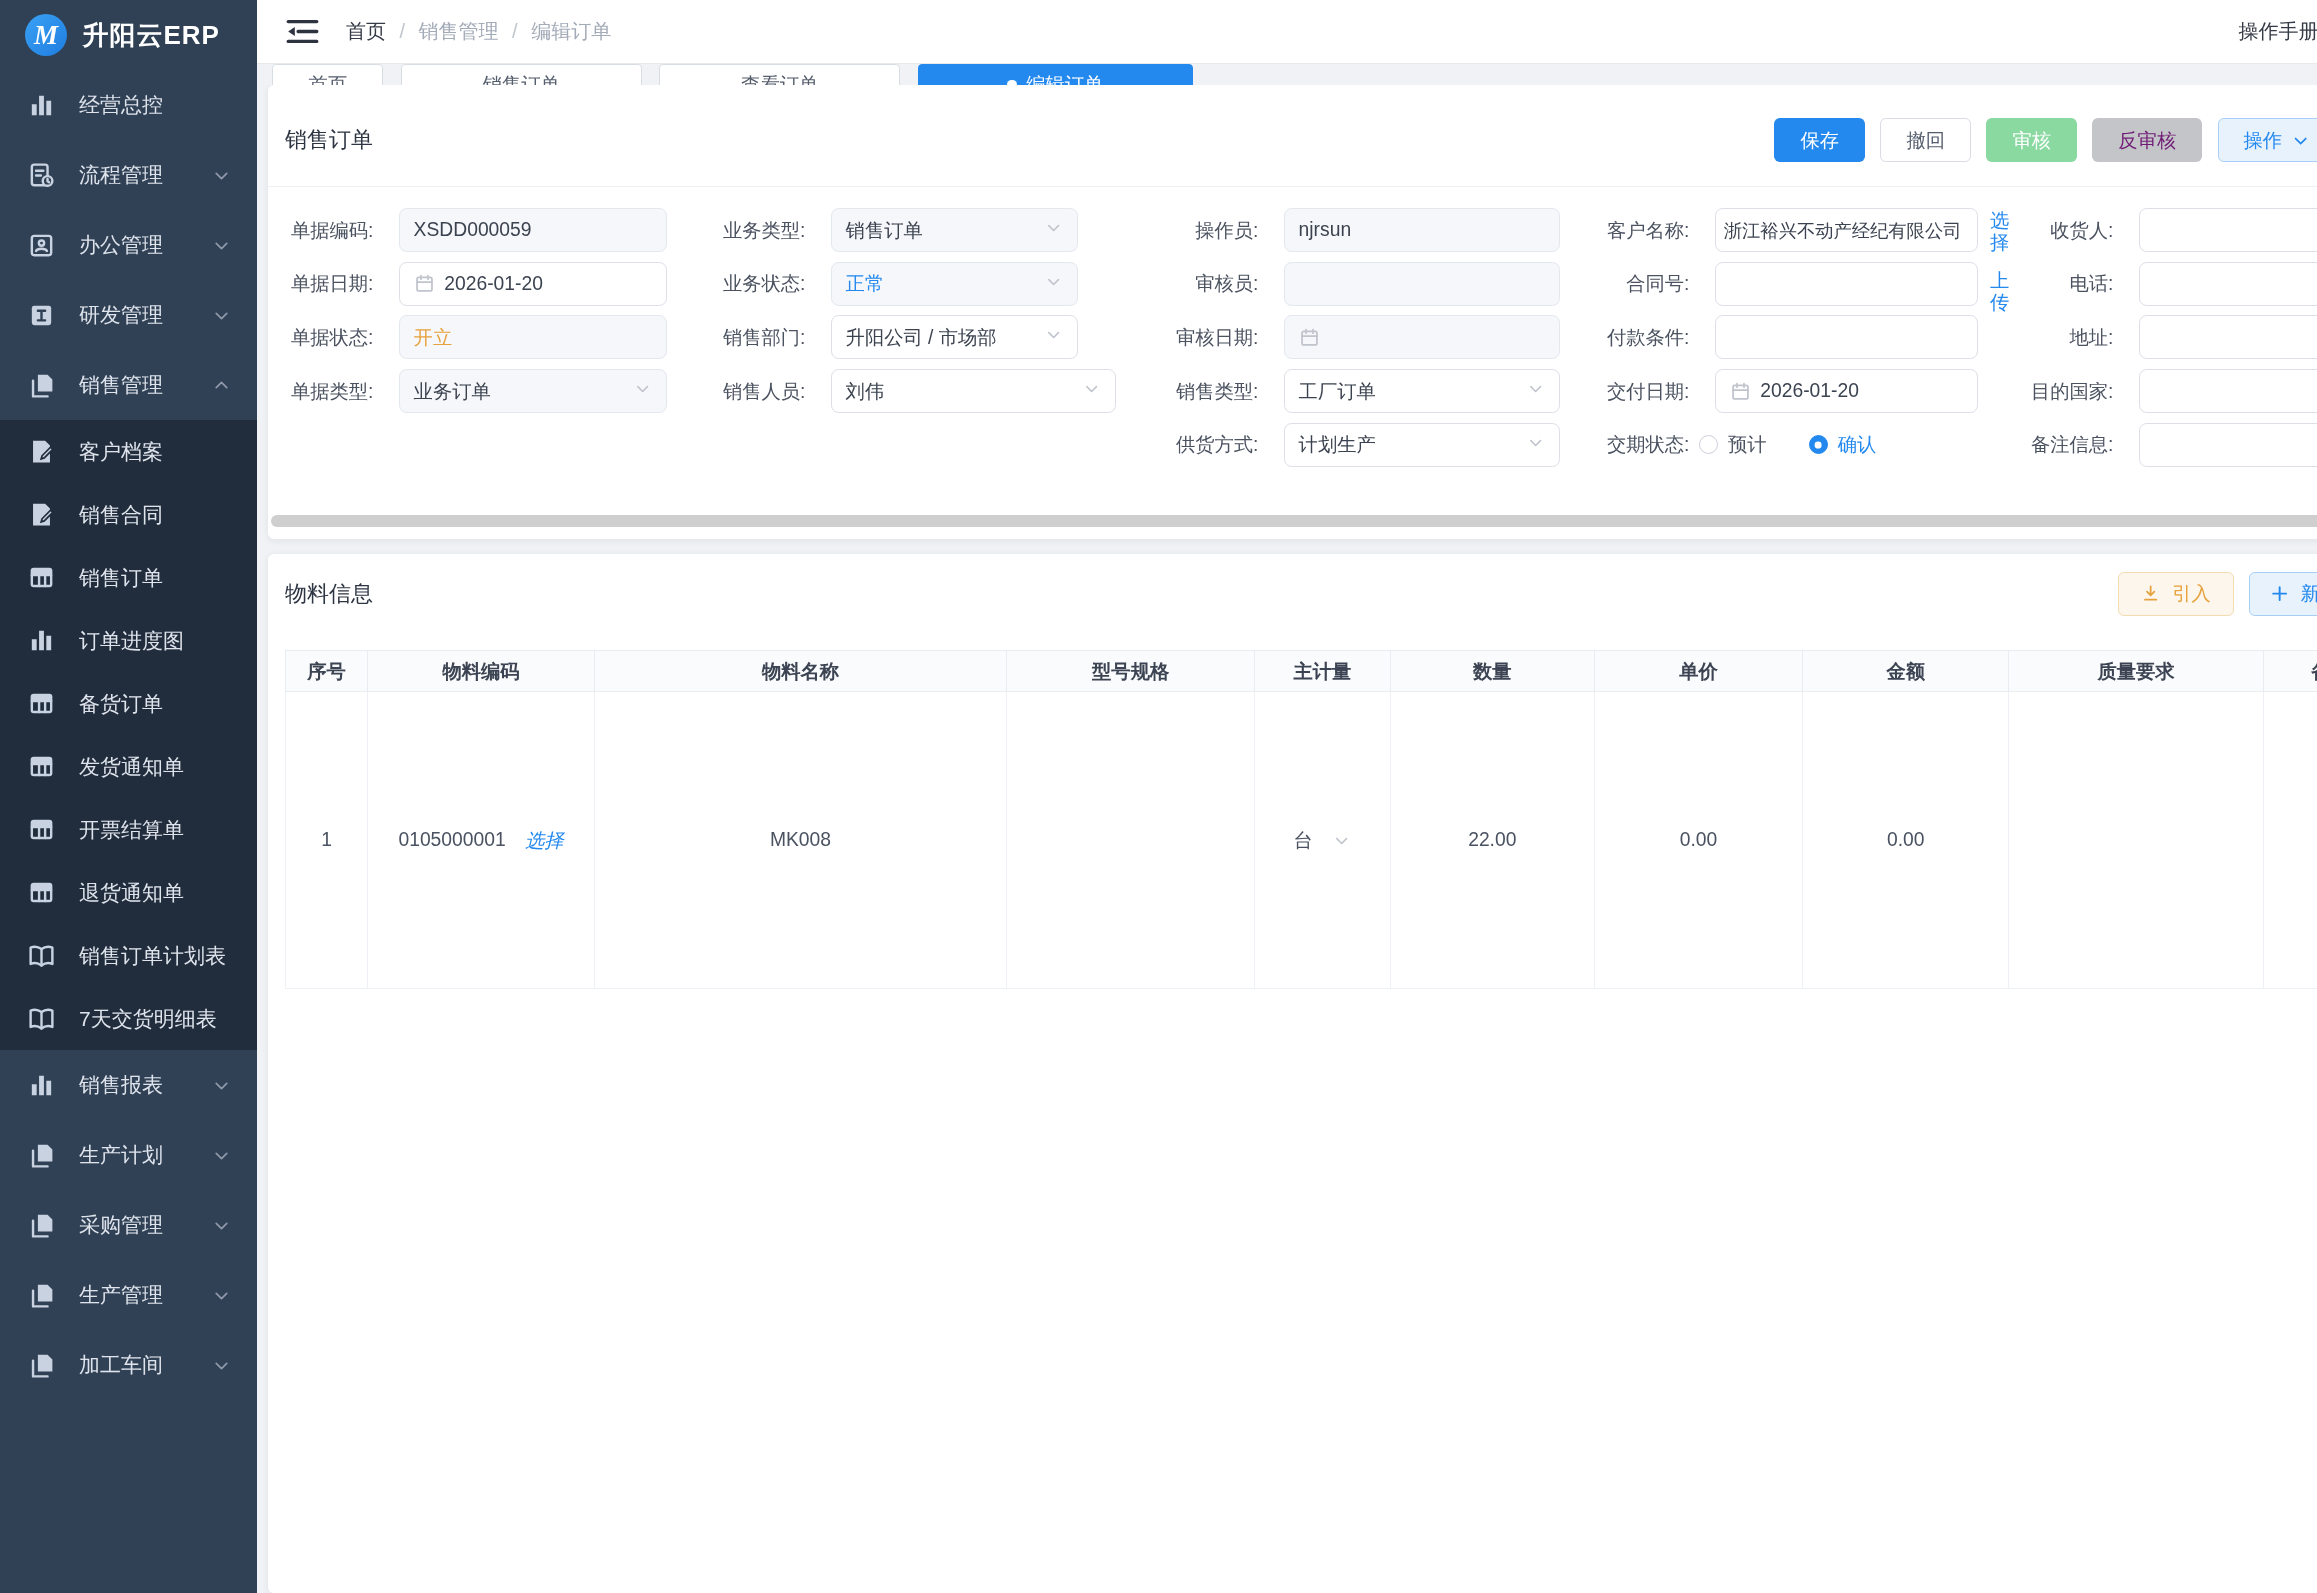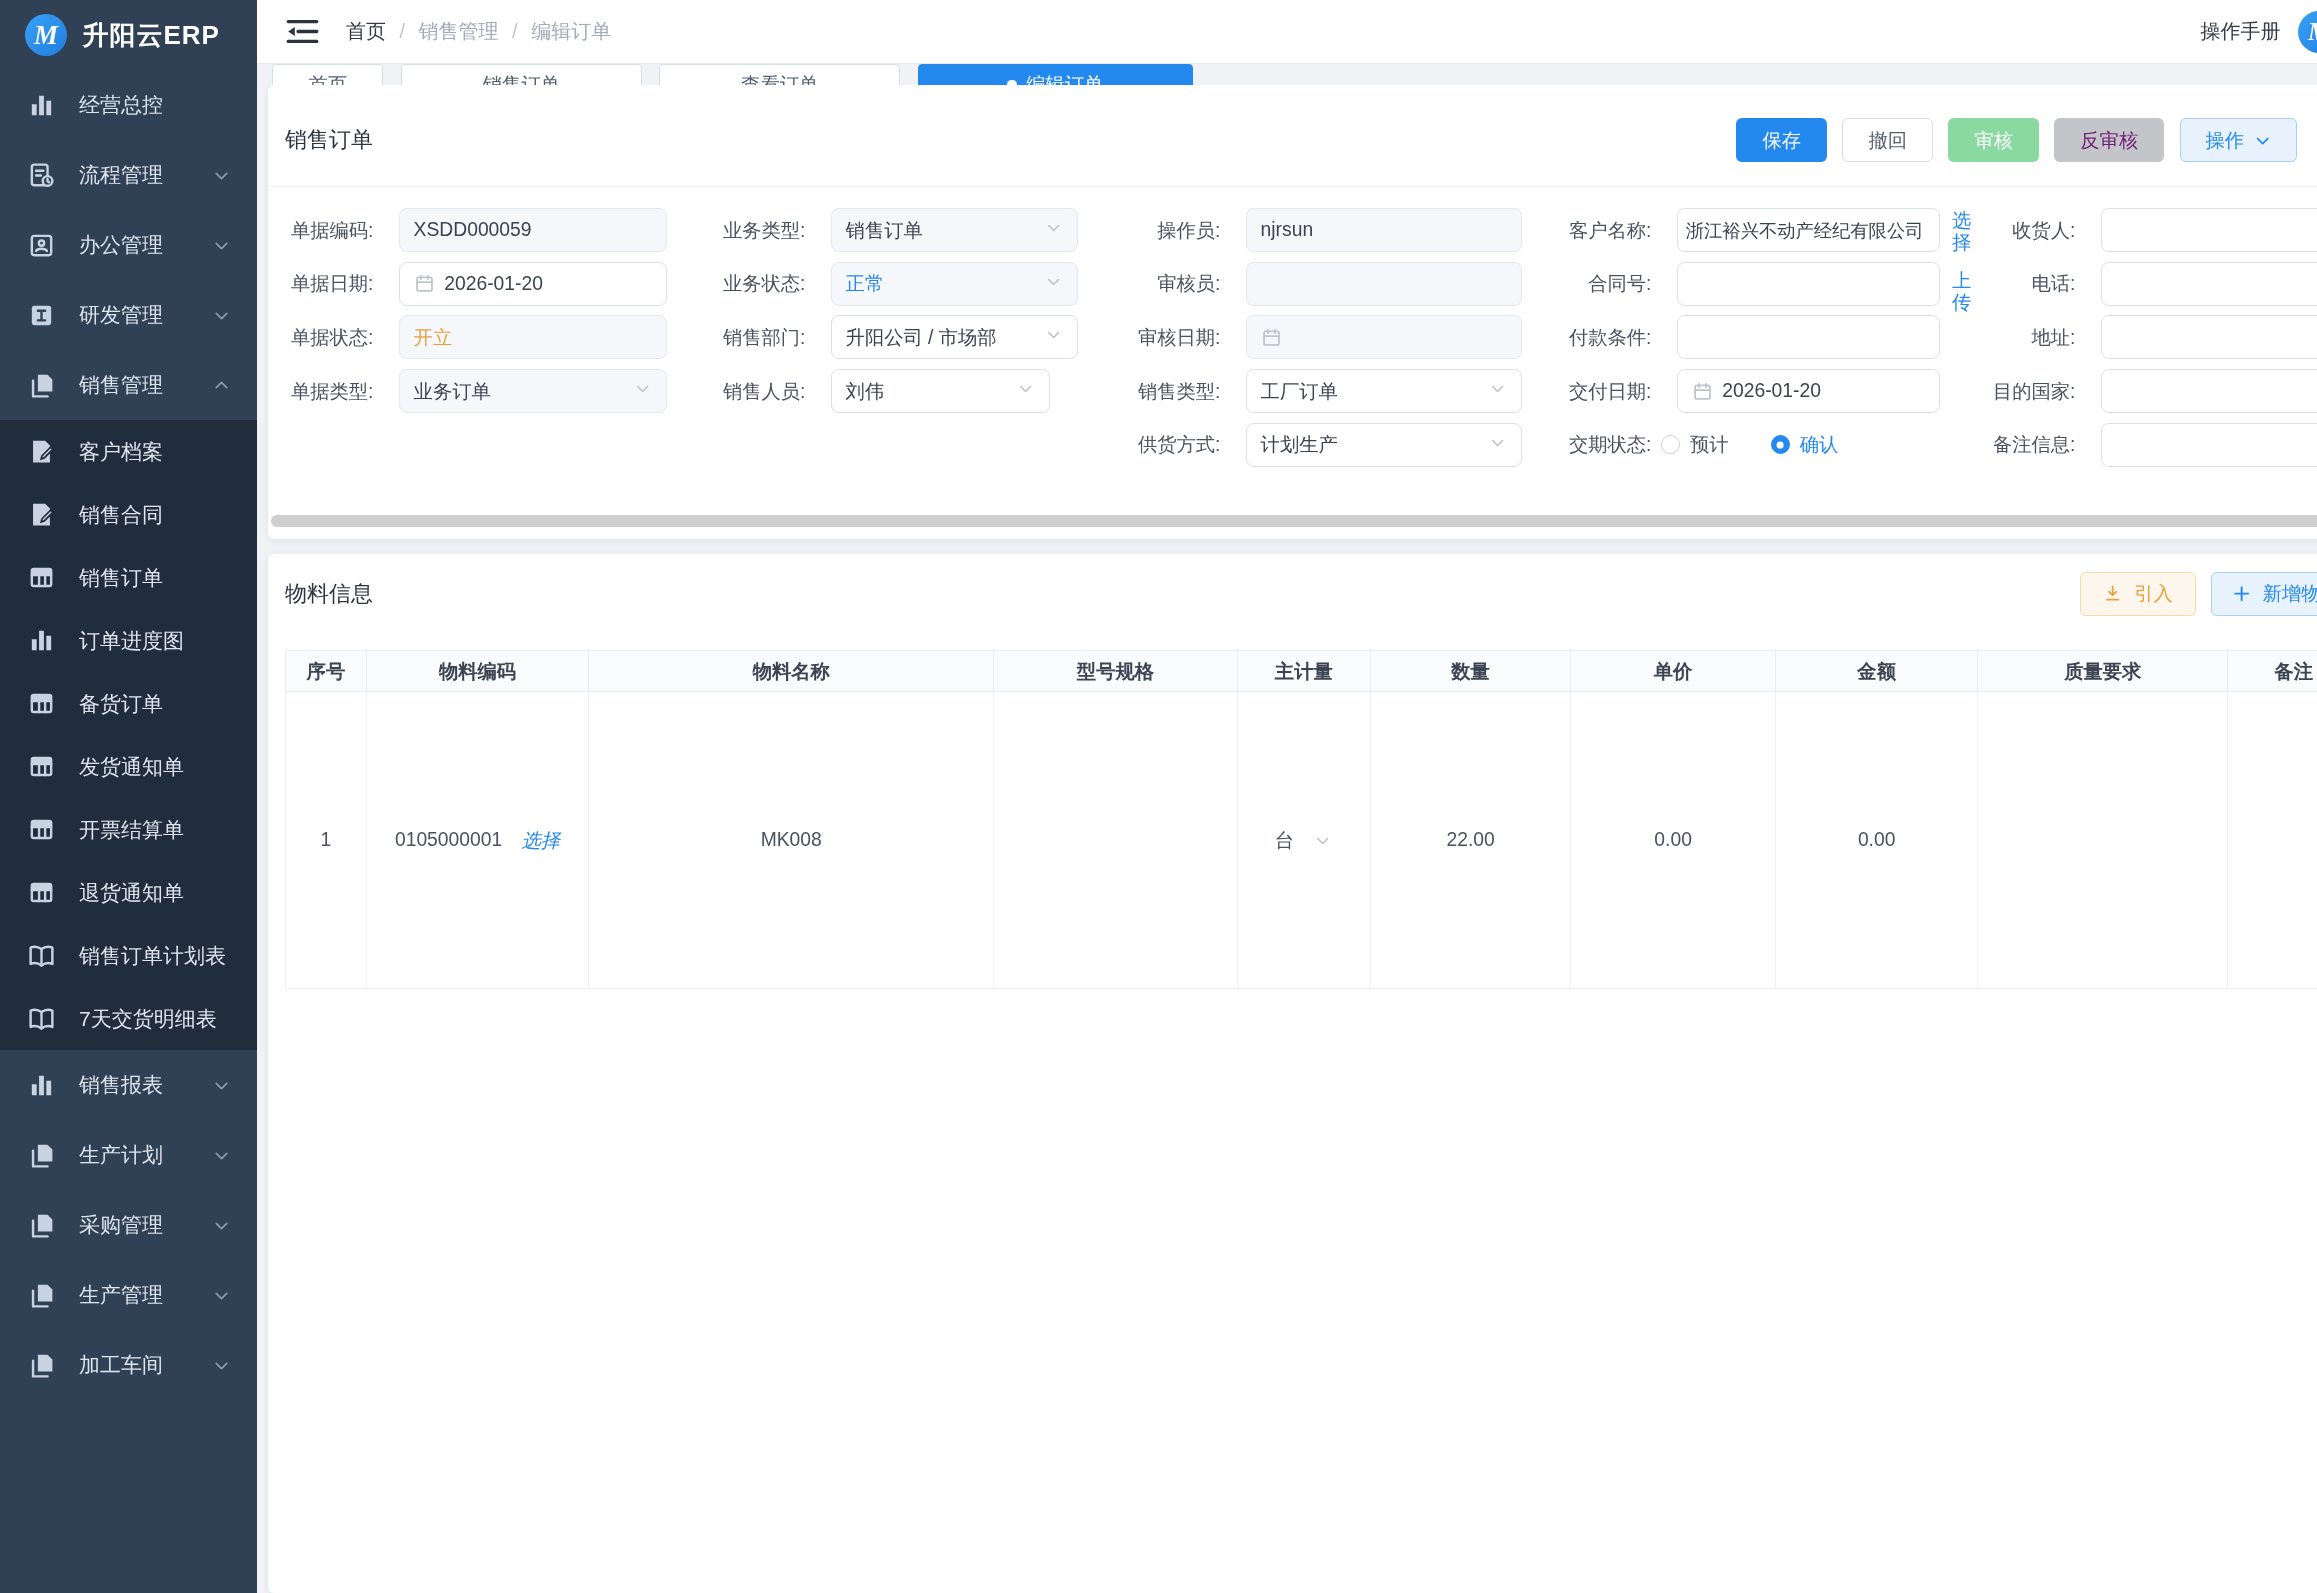--- a/index.html
+++ b/index.html
@@ -475,21 +475,21 @@
         <span class="f-label" style="width:106px">销售部门:</span>
         <div class="f-ctrl" style="width:247px">
                 <span class="">升阳公司 / 市场部</span>
                 <span class="chev"><svg viewBox="0 0 24 24">
                     <path d="M6 9.5l6 6 6-6" stroke="currentColor" fill="none" stroke-width="2" stroke-linecap="round" stroke-linejoin="round"></path>
                   </svg></span>
               </div>
       </div>
             <div class="f-row" style="position:relative">
         <span class="f-label" style="width:106px">销售人员:</span>
-        <div class="f-ctrl" style="width:219px">
+        <div class="f-ctrl" style="width:285px">
                 <span class="">刘伟</span>
                 <span class="chev"><svg viewBox="0 0 24 24">
                     <path d="M6 9.5l6 6 6-6" stroke="currentColor" fill="none" stroke-width="2" stroke-linecap="round" stroke-linejoin="round"></path>
                   </svg></span>
               </div>
       </div>
   </div>
   <div class="form-col" style="margin-right:41px">
     <div class="f-row" style="position:relative">
         <span class="f-label" style="width:106px">操作员:</span>

